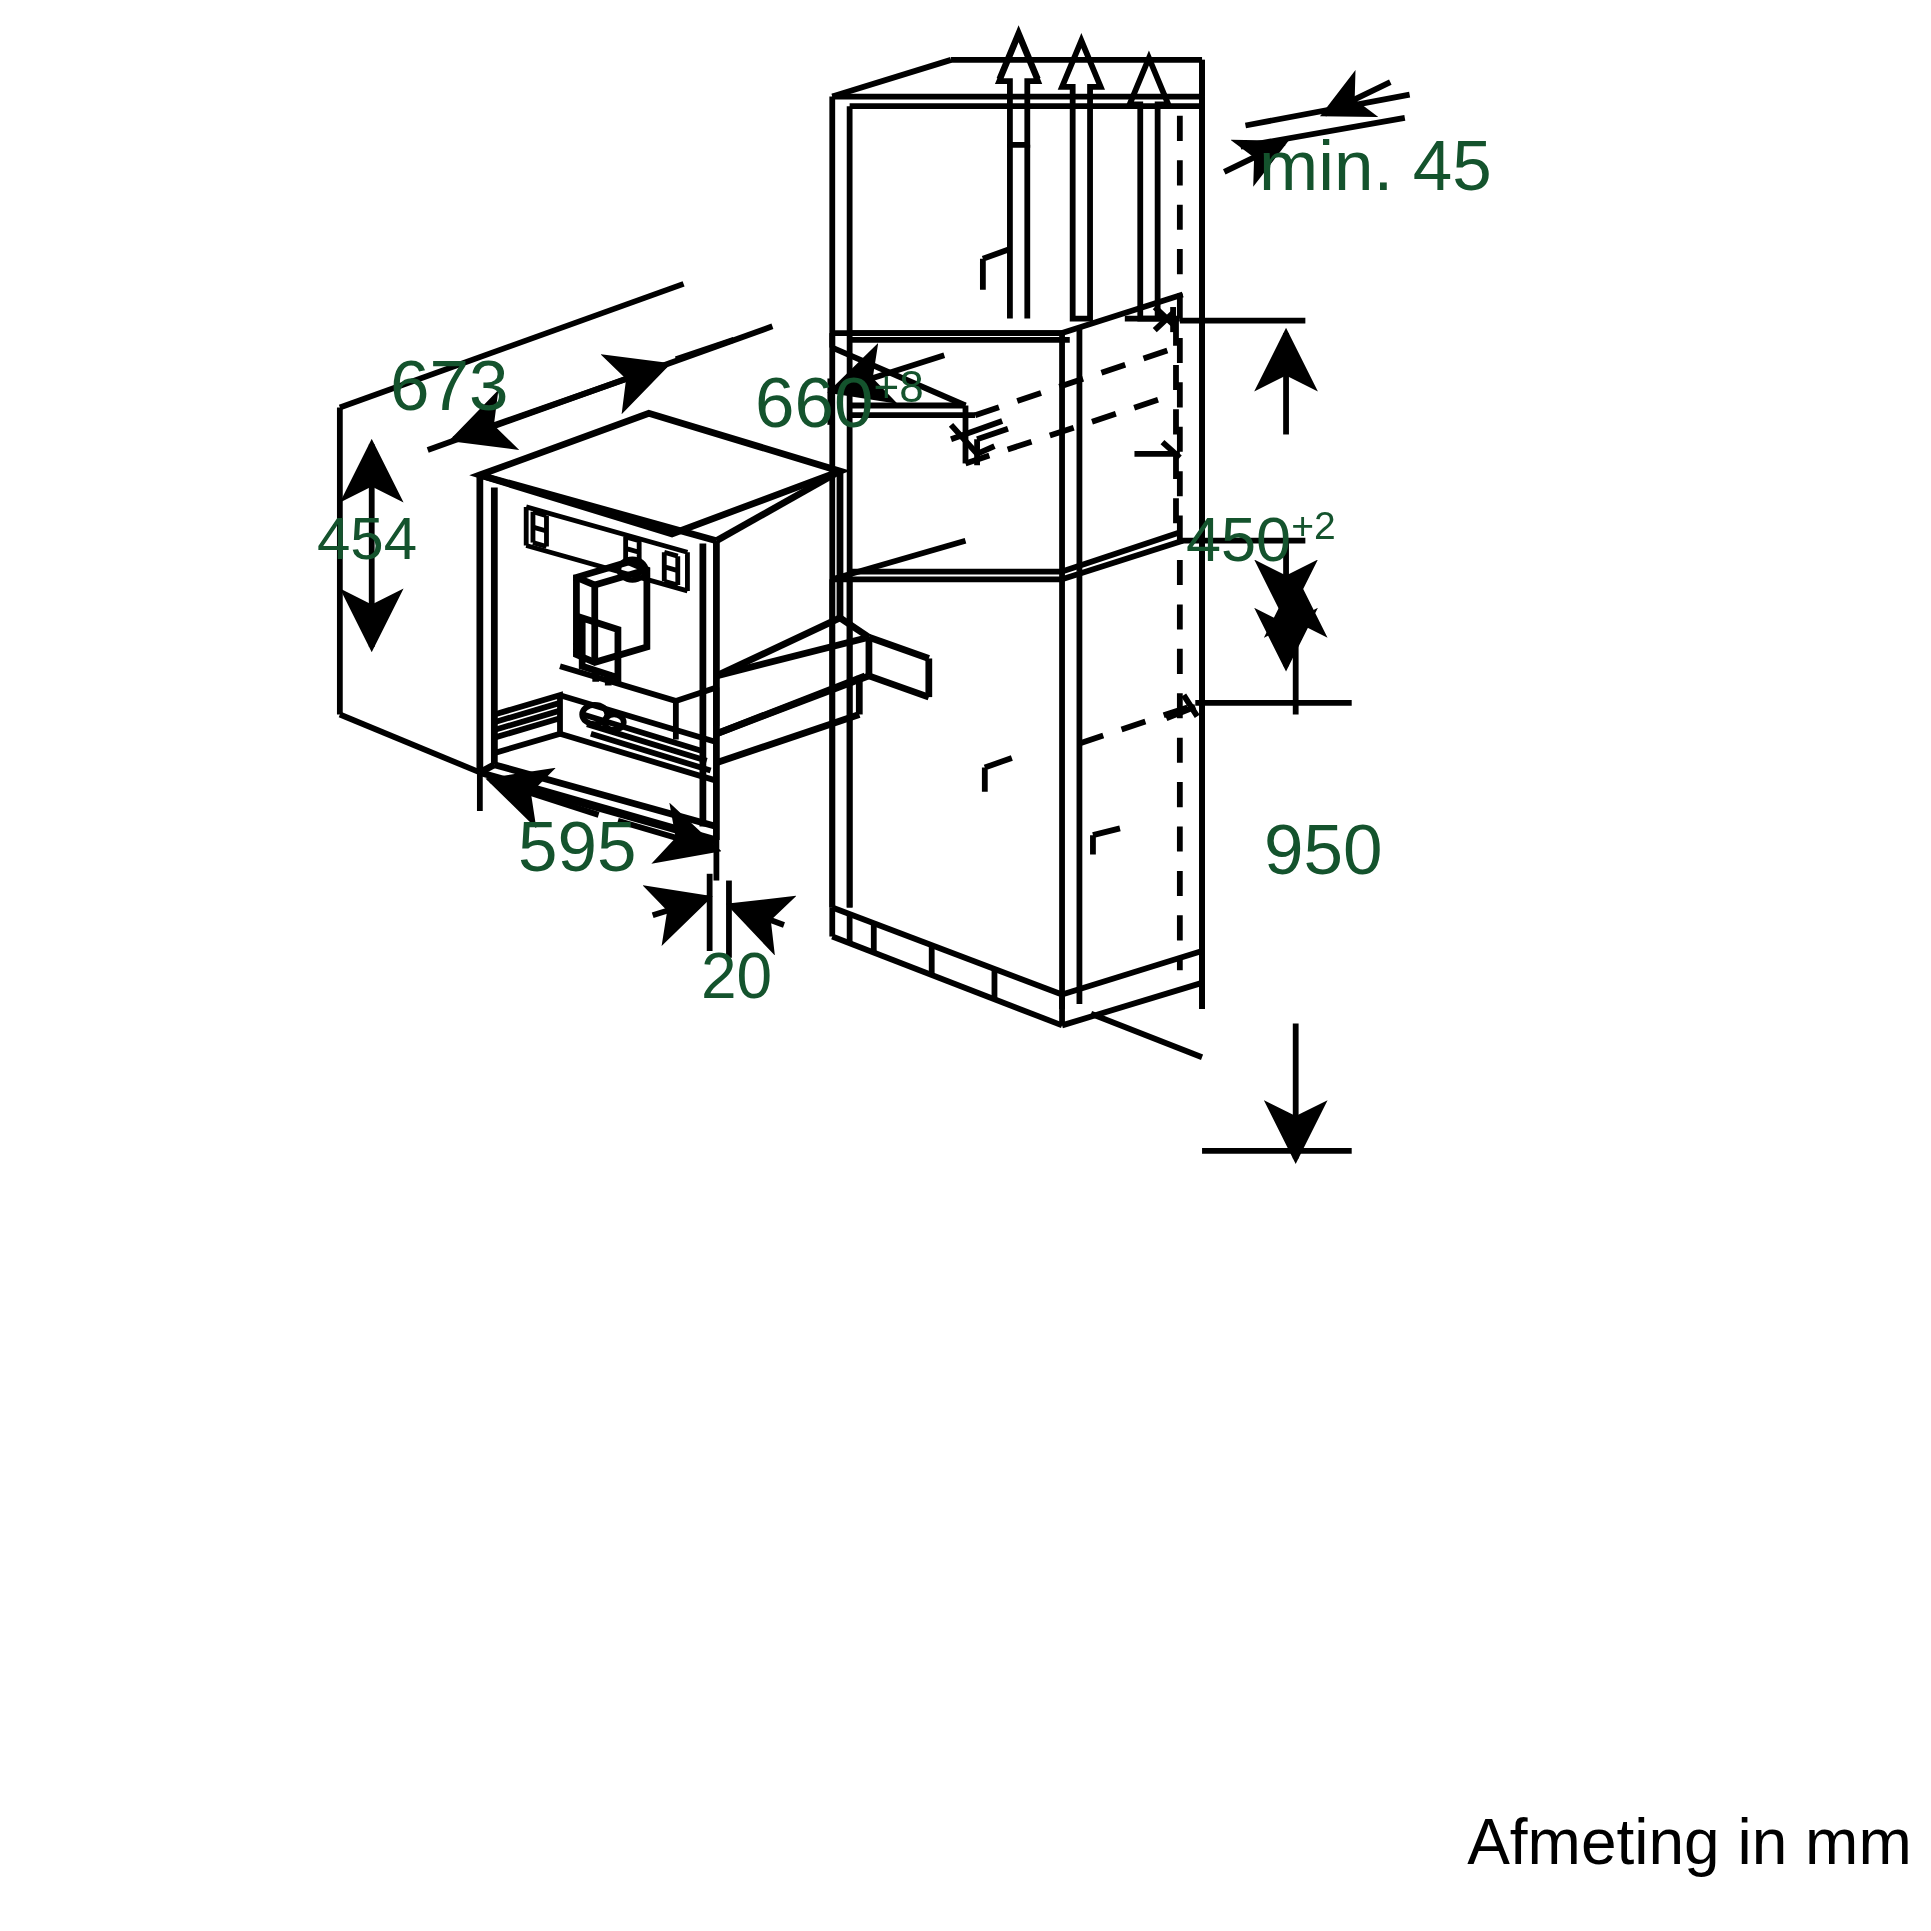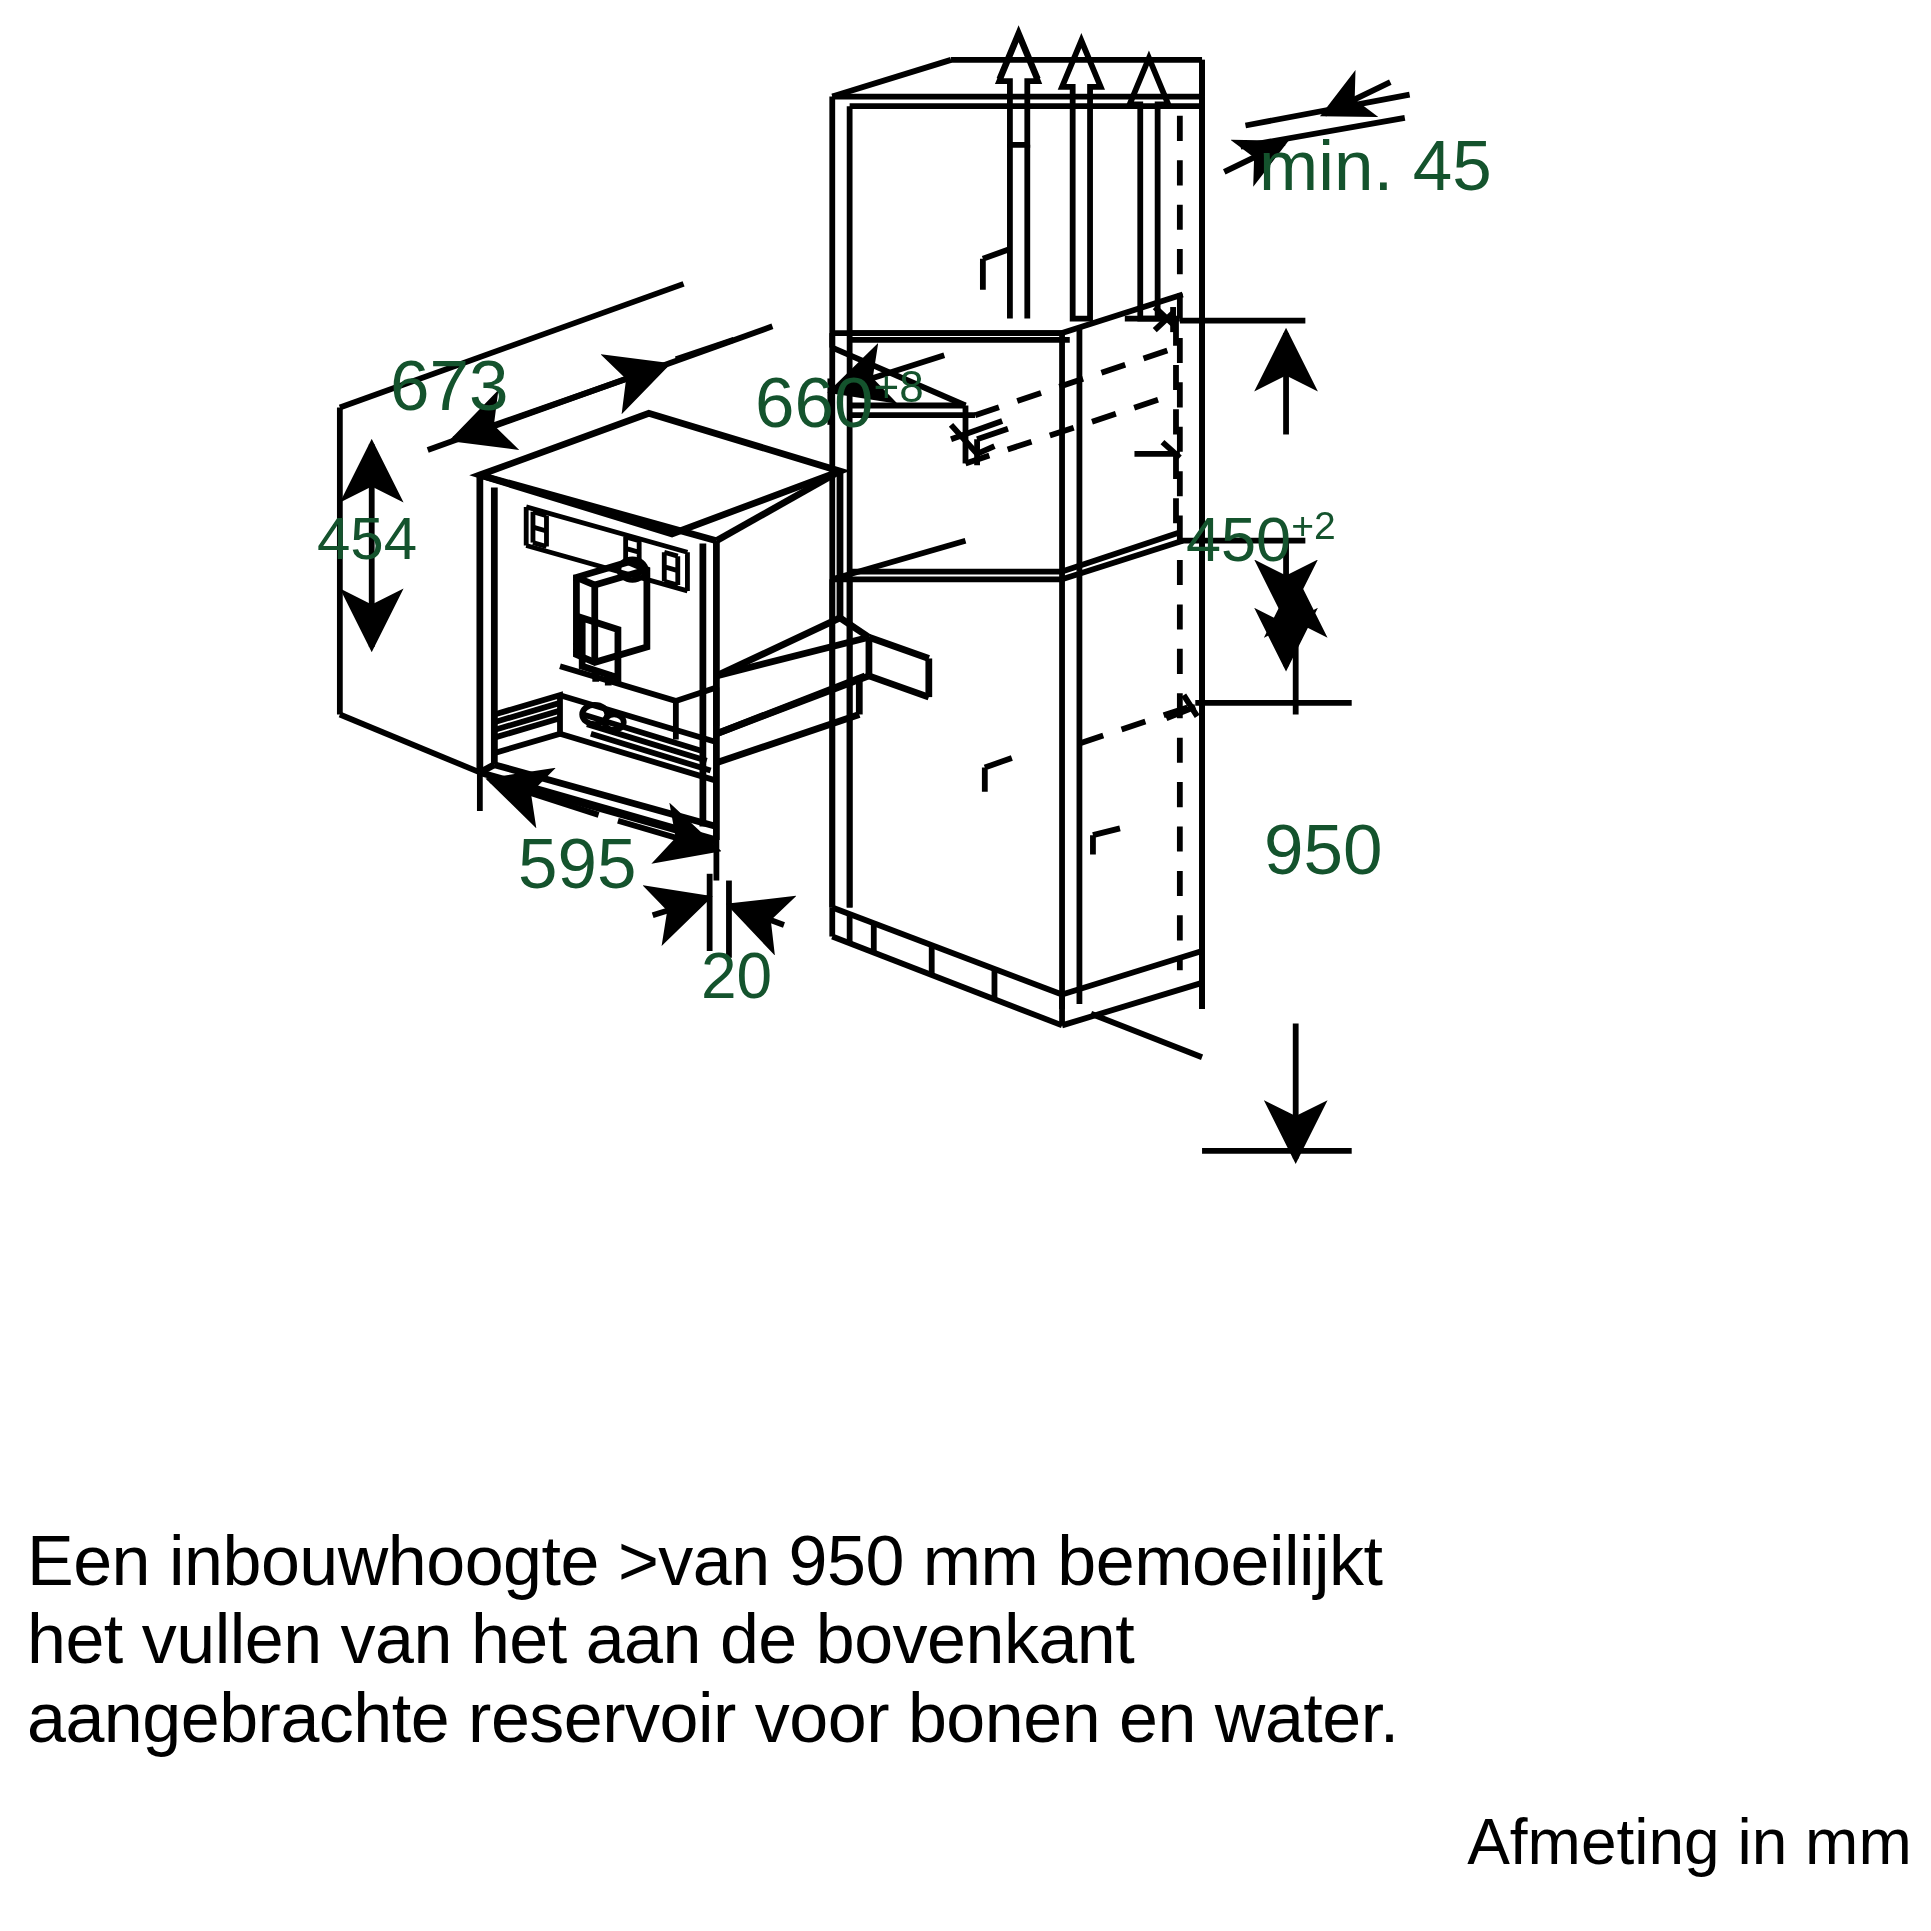--- a/index.html
+++ b/index.html
@@ -333,38 +333,33 @@
         <path d="M1268,178 L1330,148" marker-end="url(#arS)"></path>
       </g>
 
     </g>
   </svg>
 
   <div class="dim-label" style="left:390px; top:350px; font-size:71px;">673</div>
 
   <div class="dim-label" style="left:317px; top:509px; font-size:60px;">454</div>
 
-  <div class="dim-label" style="left:518px; top:828px; font-size:71px;">595</div>
+  <div class="dim-label" style="left:518px; top:811px; font-size:71px;">595</div>
 
   <div class="dim-label" style="left:701px; top:944px; font-size:64px;">20</div>
 
   <div class="dim-label" style="left:755px; top:367px; font-size:71px;">
     <span>660</span><span class="sup">+8</span>
   </div>
 
   <div class="dim-label" style="left:1161px; top:508px; font-size:63px;margin-left:25px;">
     <span>450</span><span class="sup">+2</span>
   </div>
 
   <div class="dim-label" style="left:1228px; top:814px; font-size:71px;margin-left:36px;">950</div>
 
   <div class="dim-label" style="left:1259px; top:130px; font-size:71px;">min. 45</div>
 
-  <div class="note-block">
-    <span class="note-line">Een inbouwhoogte &gt;van 950 mm bemoeilijkt</span>
-    <span class="note-line">het vullen van het aan de bovenkant</span>
-    <span class="note-line">aangebrachte reservoir voor bonen en water.</span>
-  </div>
 
   <div class="unit-note">Afmeting in mm</div>
 
 </div>
 
 
 </body></html>

